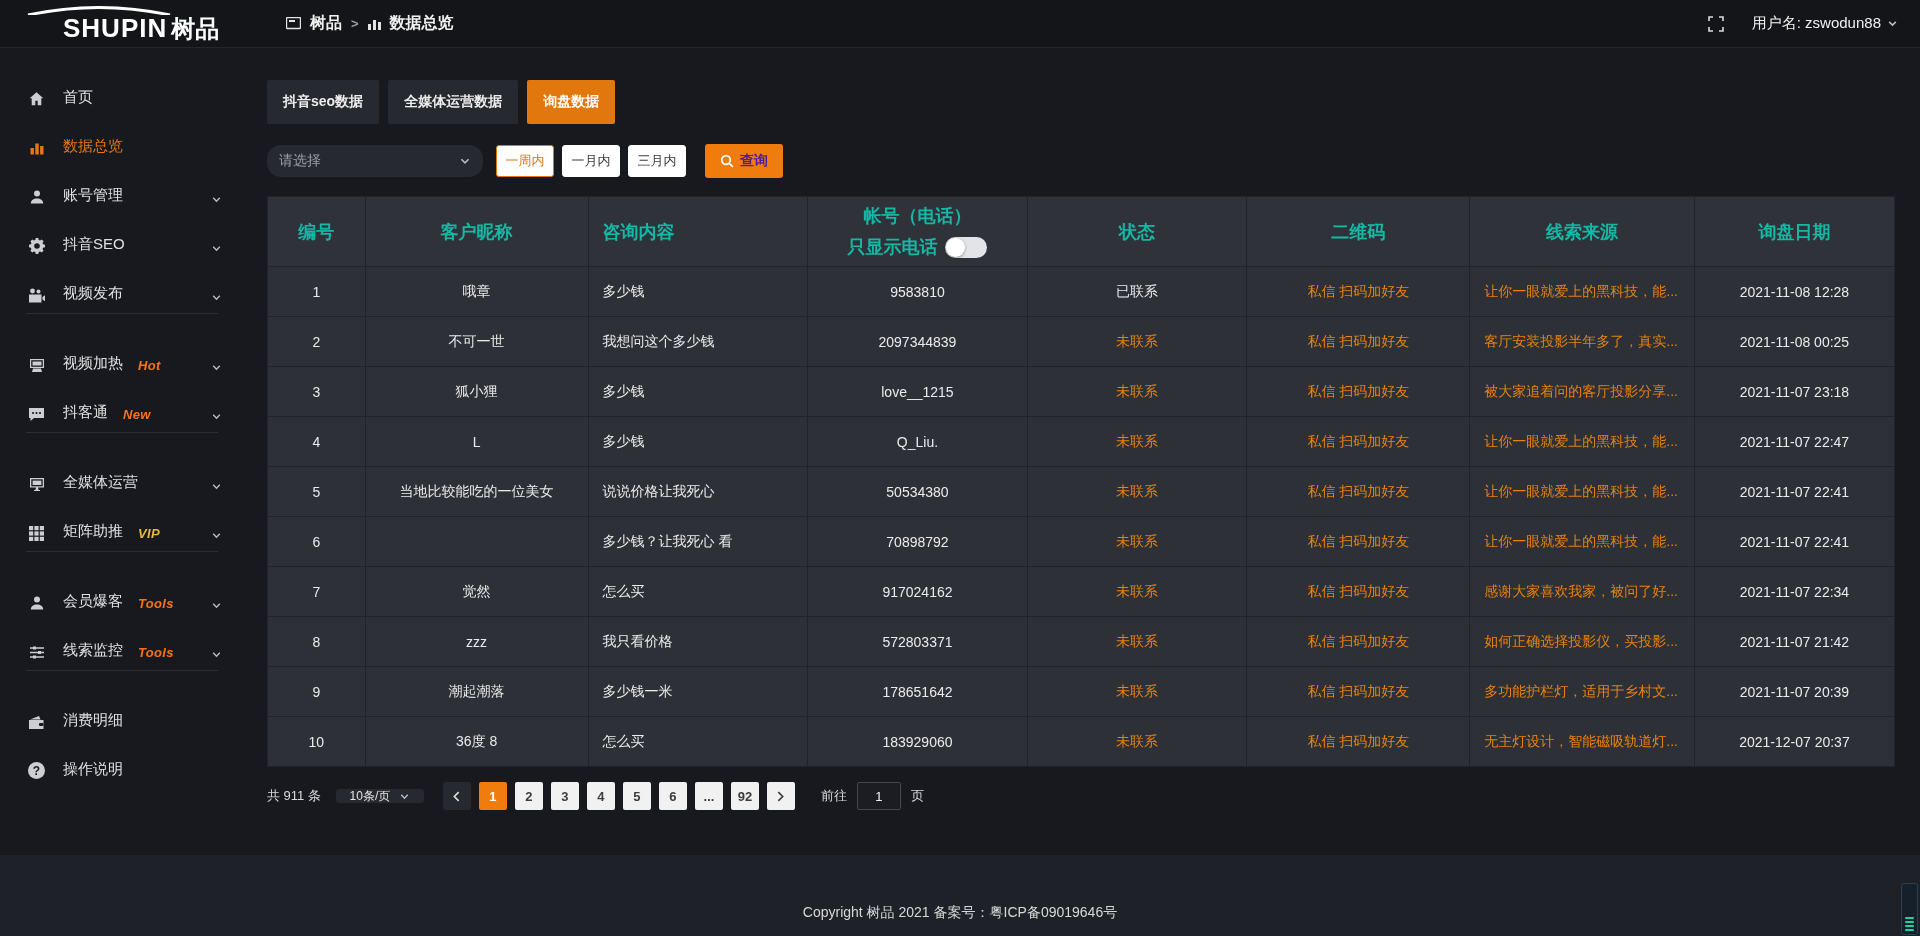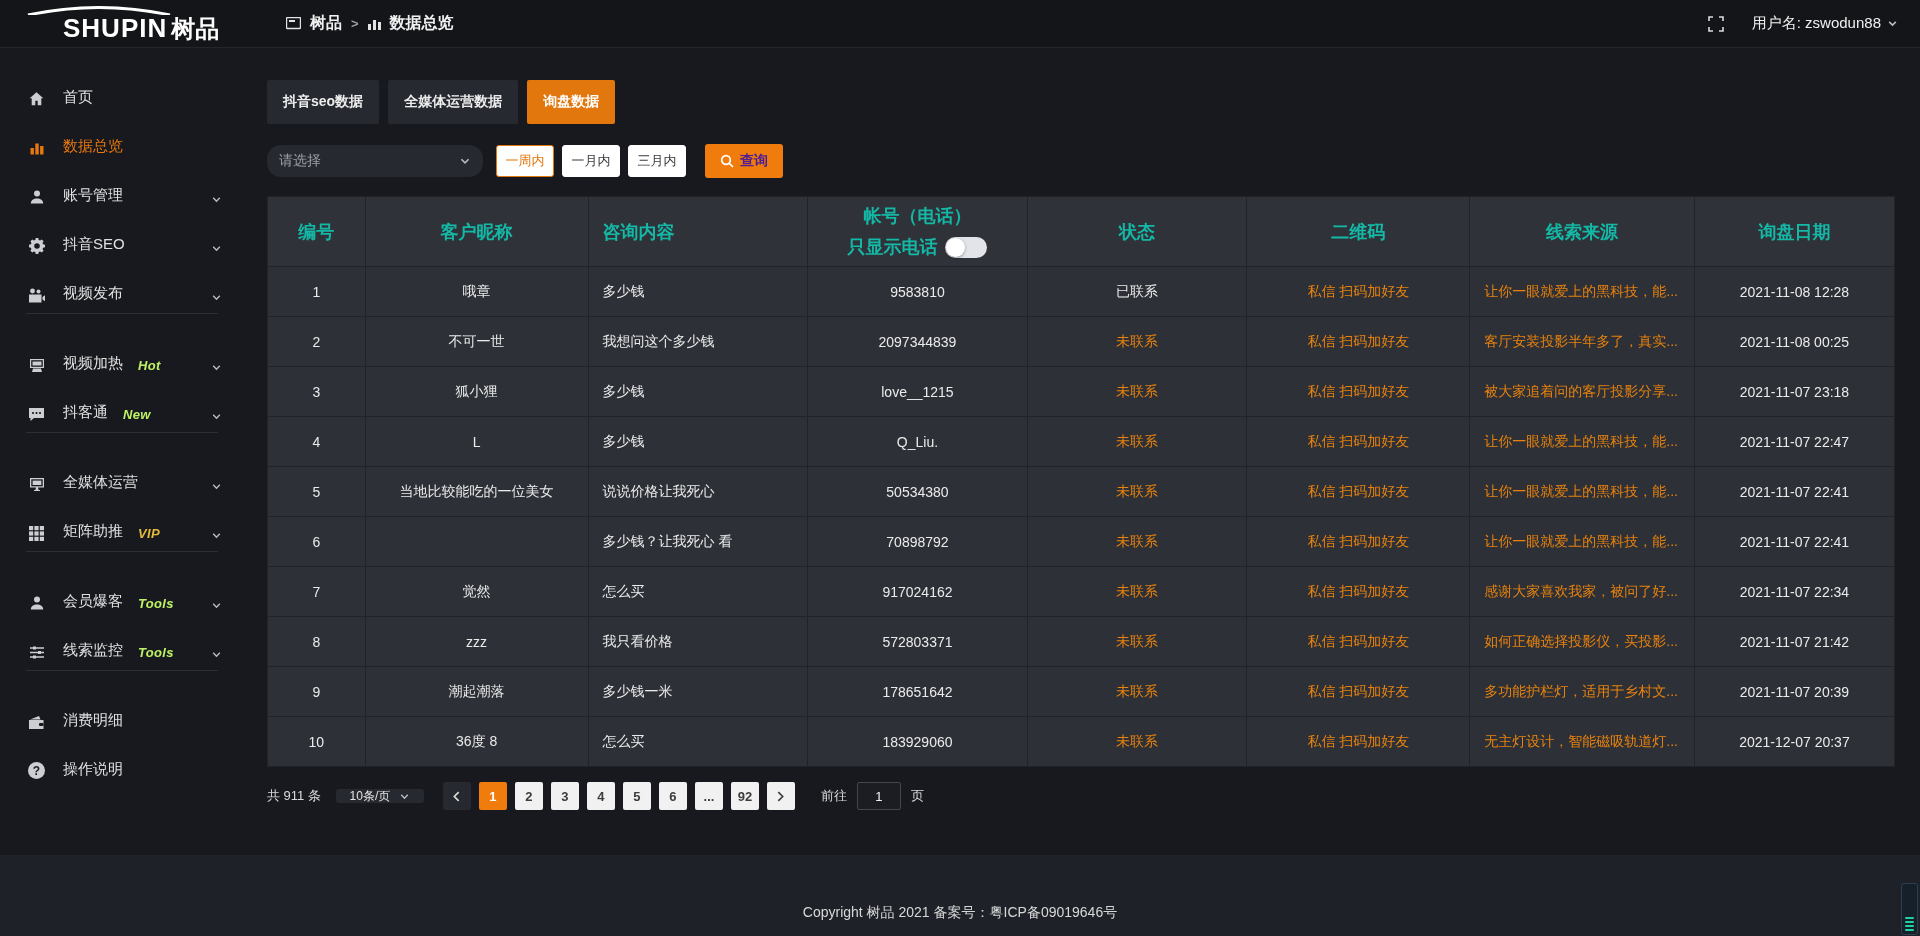--- a/index.html
+++ b/index.html
@@ -21,21 +21,21 @@
   .top-right { margin-left:auto; display:flex; align-items:center; gap:28px; padding-right:22px; }
   .fs-ic { color:#dcdcdc; display:flex; cursor:pointer; }
   .user { font-size:15px; color:#f0f0f0; display:flex; align-items:center; gap:6px; cursor:pointer; }
   .chev { color:#b9bcc2; display:flex; }
   
   .sidebar { position:absolute; left:0; top:48px; width:240px; bottom:0; padding-top:10px; }
   .mi { height:49px; display:flex; align-items:flex-end; padding:0 18px 0 27px; font-size:15px; color:#e0e0e0; cursor:pointer; }
   .mi .ic { width:19px; display:flex; justify-content:center; margin-right:17px; color:#cdced2; font-size:16px; }
   .mi.active, .mi.active .ic { color:#e8780e; }
   .badge { font-style:italic; font-weight:bold; font-size:13px; margin-left:15px; letter-spacing:.3px; }
-  .badge.red { color:#bef264; }
+  .badge.red { color:#f97316; }
   .badge.gold { color:#e5b93a; }
   .mi .chev { margin-left:auto; }
   .sdiv { height:1px; background:#2b2e34; margin:10px 22px 10px 26px; }
   .qm { width:17px; height:17px; border-radius:50%; background:#cdced2; color:#17191e; font-size:12px; font-weight:bold; display:flex; align-items:center; justify-content:center; }
   
   .main { position:absolute; left:240px; top:48px; right:0; bottom:81px; padding:0 25px 0 27px; }
   .tabs { margin-top:32px; display:flex; gap:9px; }
   .tab { height:44px; padding:8px 16px; background:#26292f; color:#ededed; font-size:14px; font-weight:bold; display:flex; align-items:center; border-radius:2px; cursor:pointer; }
   .tab.active { background:#e2770d; color:#fff; }
   .filters { margin-top:20px; display:flex; align-items:center; }

